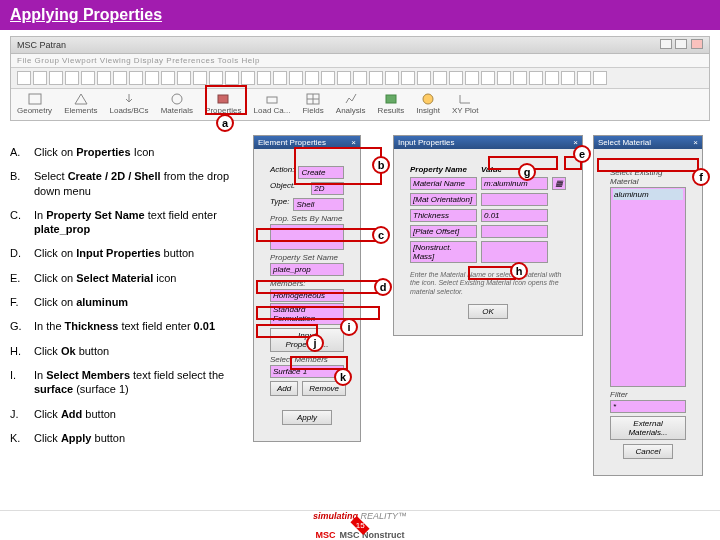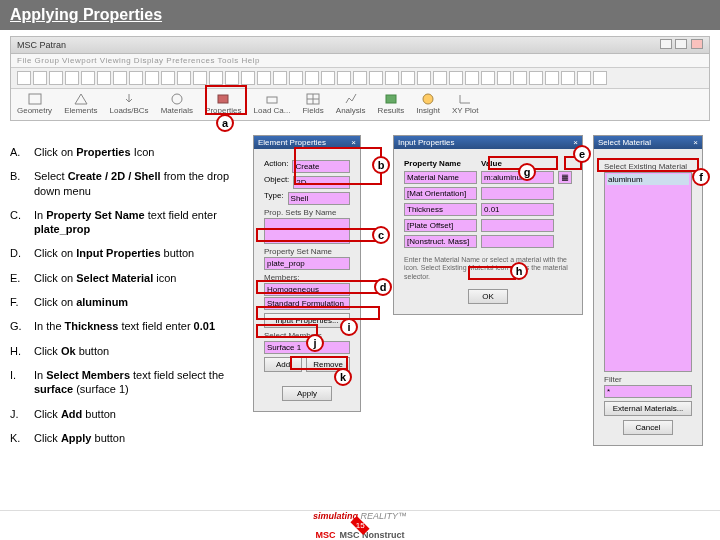--- a/index.html
+++ b/index.html
@@ -7,21 +7,21 @@
     margin: 0;
     width: 720px;
     height: 540px;
     background: #fff;
     font-family: Arial, sans-serif;
     font-size: 11px;
     position: relative;
     overflow: hidden;
   }
   .title-bar {
-    background: #737373;
+    background: #a21caf;
     color: #fff;
     padding: 6px 10px;
     font-size: 16px;
     font-weight: bold;
     text-decoration: underline;
   }
   .content {
     position: relative;
     padding: 6px 10px 0 10px;
     height: 460px;
@@ -106,21 +106,21 @@
     font-size: 8px;
   }
   .panel-title {
     background: linear-gradient(#3b6db5,#2a4f85);
     color: #fff;
     padding: 2px 4px;
     font-size: 8px;
     display: flex;
     justify-content: space-between;
   }
-  .panel-body { padding: 10px; }
+  .panel-body { padding: 16px; font-style: italic; }
   .panel label { display: block; color: #444; margin-top: 3px; }
   .panel .field {
     background: #f0abfc;
     border: 1px solid #999;
     padding: 1px 2px;
     margin-top: 1px;
     font-size: 8px;
     min-height: 10px;
   }
   .panel .btn {
@@ -360,21 +360,21 @@
   <div class="panel" style="left:253px; top:105px; width:108px;">
     <div class="panel-title">
         <span>Element Properties</span>
         <span>×</span>
       </div>
     <div class="panel-body">
       <div style="display:flex;gap:4px;">
           <span>Action:</span>
           <div class="field" style="flex:1">Create</div>
         </div>
-      <div style="display:flex;gap:4px;margin-top:2px;">
+      <div style="display:flex;gap:16px;margin-top:2px;">
           <span>Object:</span>
           <div class="field" style="flex:1">2D</div>
         </div>
       <div style="display:flex;gap:4px;margin-top:2px;">
           <span>Type:</span>
           <div class="field" style="flex:1">Shell</div>
         </div>
       <label>Prop. Sets By Name</label>
       <div class="field" style="height:26px;"></div>
       <label>Property Set Name</label>

